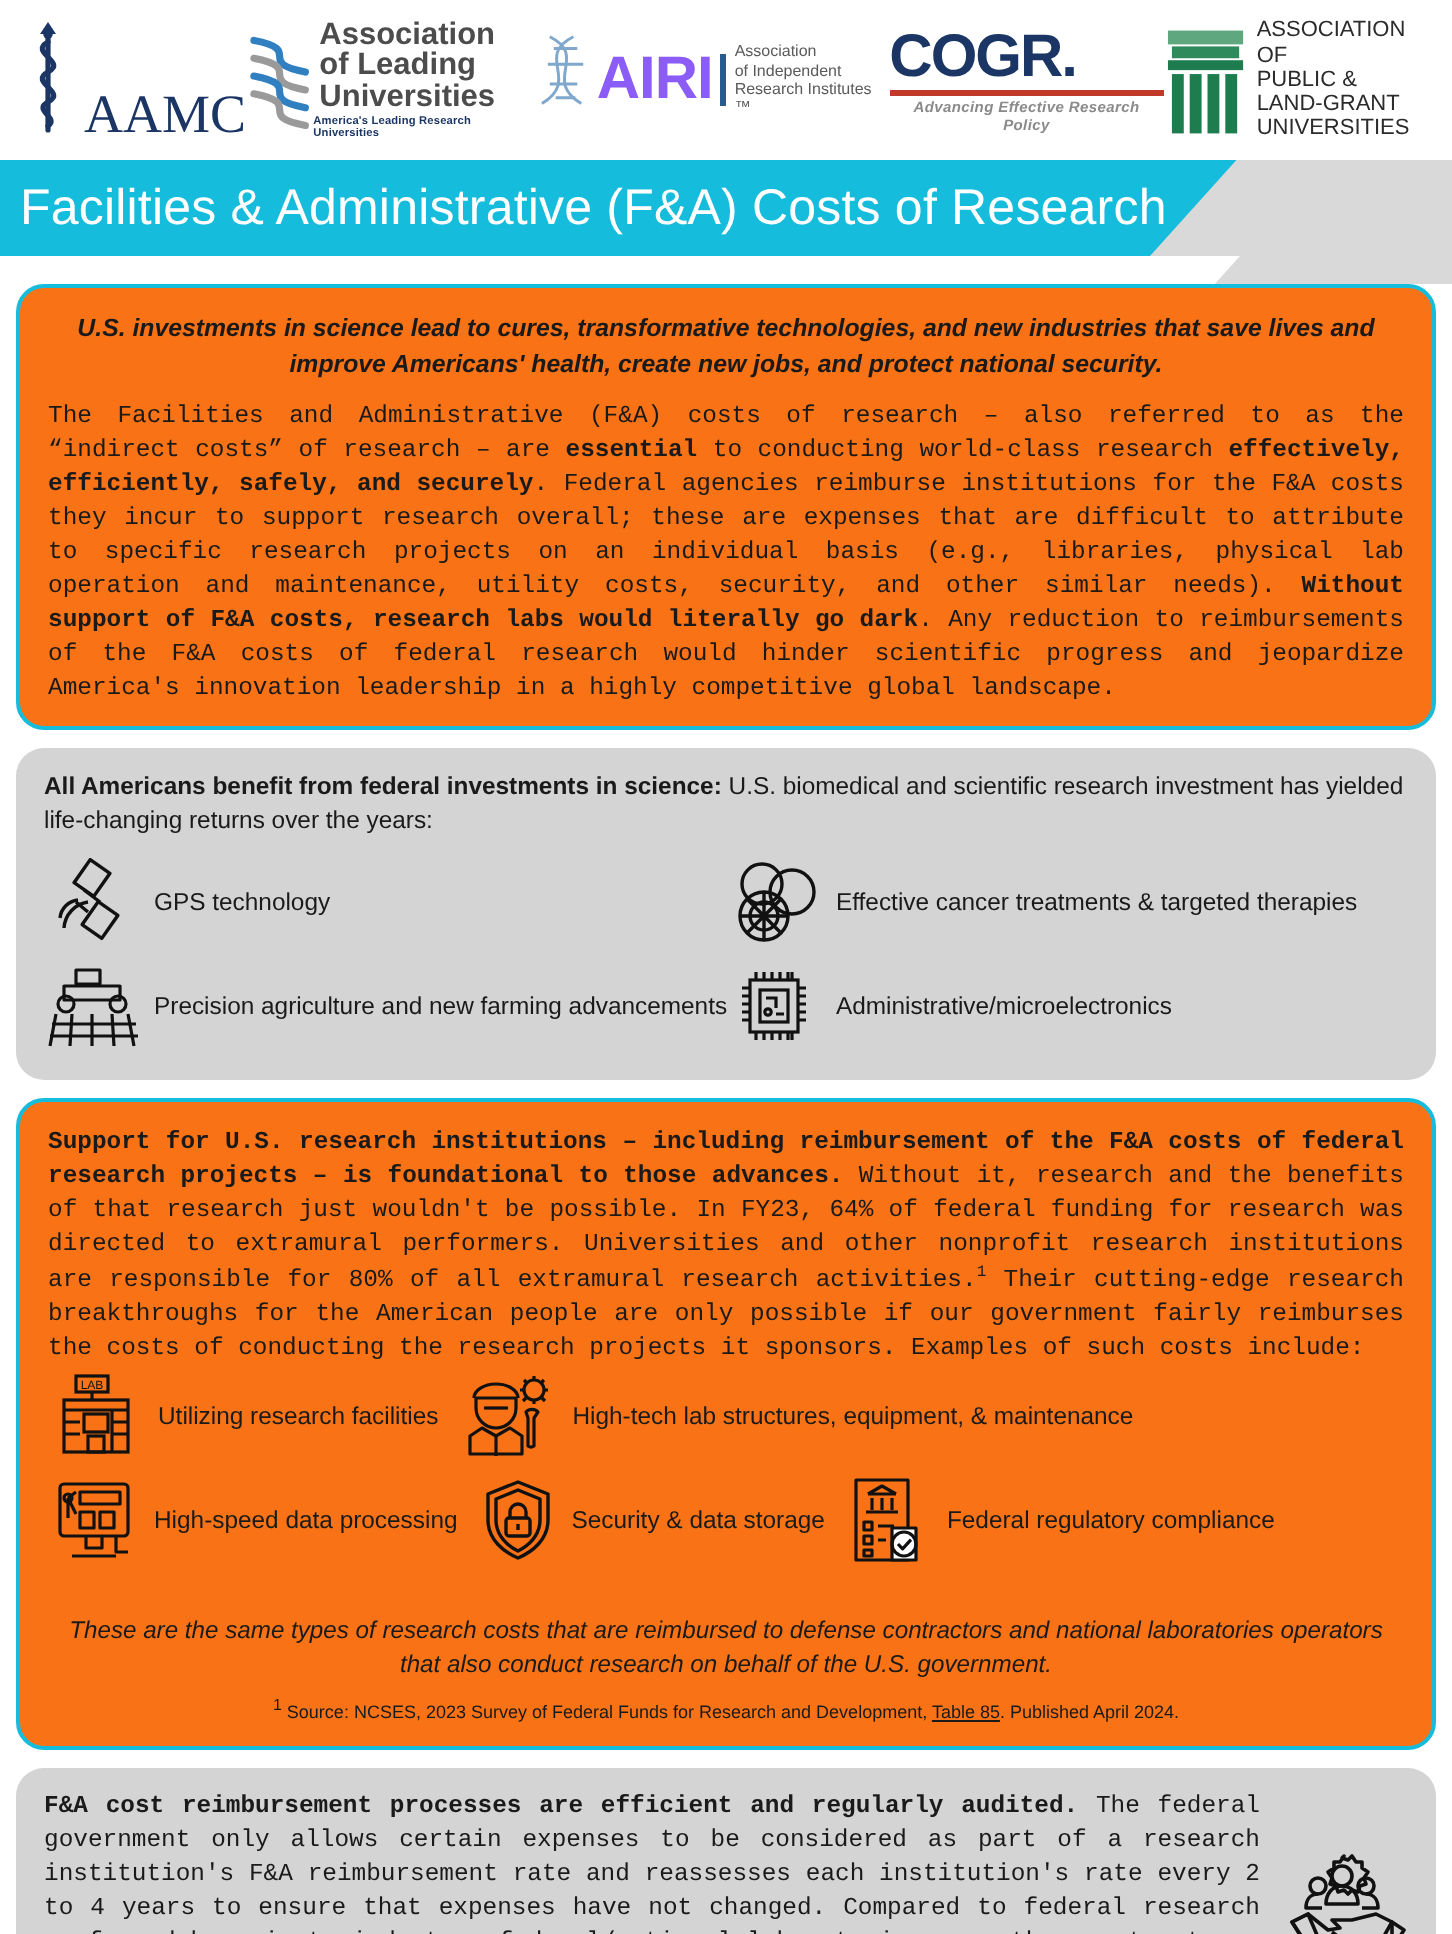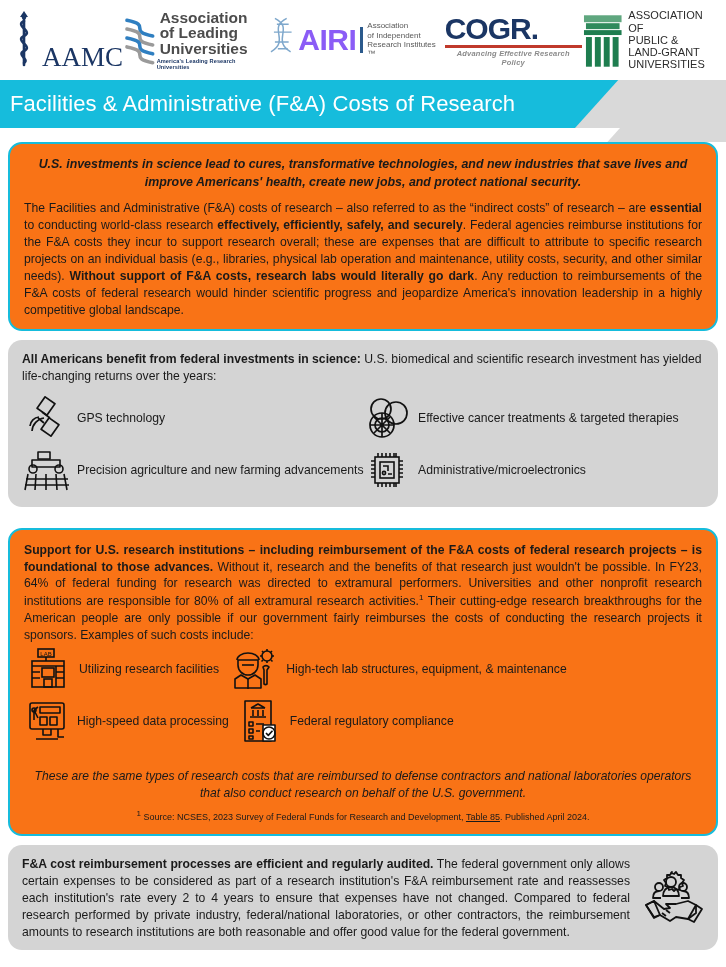--- a/index.html
+++ b/index.html
@@ -82,21 +82,21 @@
   
   .title-banner {
     position: relative;
     height: 48px;
     background: #16bcdc;
     display: flex; align-items: center;
     overflow: hidden;
   }
   .title-banner h1 {
     margin: 0 0 0 10px;
-    font-size: 22px;
+    font-size: 25px;
     font-weight: 400;
     color: #ffffff;
     letter-spacing: 0.1px;
     position: relative; z-index: 2;
   }
   .banner-wedge {
     position: absolute; right: -10px; top: -6px;
     width: 170px; height: 64px;
     background: #d9d9d9;
     transform: skewX(-42deg);
@@ -120,34 +120,35 @@
     border-radius: 14px;
     padding: 12px 14px 10px 14px;
     margin-bottom: 9px;
     background: #f97316;
     box-sizing: border-box;
   }
   .box-gray {
     background: #d4d4d4;
     border-radius: 14px;
     padding: 11px 14px 9px 14px;
-    margin-bottom: 21px;
+    margin-bottom: 9px;
     box-sizing: border-box;
   }
 
   p { margin: 0; }
 
   .lead {
     font-style: italic; font-weight: bold;
     text-align: center; font-size: 12.4px;
     line-height: 1.42; margin-bottom: 9px;
   }
   .body-text {
     font-size: 12.2px; line-height: 1.39;
     text-align: justify;
+    font-family: Liberation Mono, monospace;
   }
   .body-text b { font-weight: bold; }
   sup { font-size: 8px; vertical-align: super; }
 
   .gray-head { font-size: 12.2px; line-height: 1.42; margin-bottom: 8px; }
   .gray-head b { font-weight: bold; }
 
   
   .icon-grid { display: flex; flex-wrap: wrap; }
   .icon-item { display: flex; align-items: center; margin-bottom: 4px; }
@@ -379,20 +380,32 @@
             <rect x="26" y="18" width="7" height="8"></rect>
             <path d="M10 11 l4 -3 M10 11 l4 8 M10 11 l0 10"></path>
             <circle cx="10" cy="11" r="2"></circle>
             <path d="M19 30 v6 h8 v-6 M12 40 h22"></path>
             <path d="M34 30 v8 h6"></path>
           </g>
         </svg>
         <span class="lbl">High-speed data processing</span>
       </div>
 
+      <div class="icon-item">
+        <svg class="ico" width="40" height="44" viewBox="0 0 40 44">
+          <g fill="none" stroke="#111" stroke-width="1.7" stroke-linejoin="round">
+            <path d="M20 3 L35 9 v13 c0 10 -8 16 -15 19 c-7 -3 -15 -9 -15 -19 V9 z"></path>
+            <path d="M20 7 L31 11.5 v10.5 c0 8 -6 13 -11 15.5 c-5 -2.5 -11 -7.5 -11 -15.5 V11.5 z"></path>
+            <path d="M16 21 v-3 a4 4 0 0 1 8 0 v3"></path>
+            <rect x="14" y="21" width="12" height="9" rx="1.5"></rect>
+            <path d="M20 24 v3"></path>
+          </g>
+        </svg>
+        <span class="lbl">Security &amp; data storage</span>
+      </div>
 
       <div class="icon-item">
         <svg class="ico" width="44" height="46" viewBox="0 0 44 46">
           <g fill="none" stroke="#111" stroke-width="1.6" stroke-linejoin="round">
             <rect x="6" y="3" width="26" height="40"></rect>
             <path d="M12 10 h14 M12 10 l7 -4 l7 4"></path>
             <path d="M14 12 v6 M19 12 v6 M24 12 v6 M11 19 h16"></path>
             <rect x="10" y="24" width="4" height="4"></rect>
             <rect x="10" y="31" width="4" height="4"></rect>
             <rect x="10" y="38" width="4" height="3"></rect>

